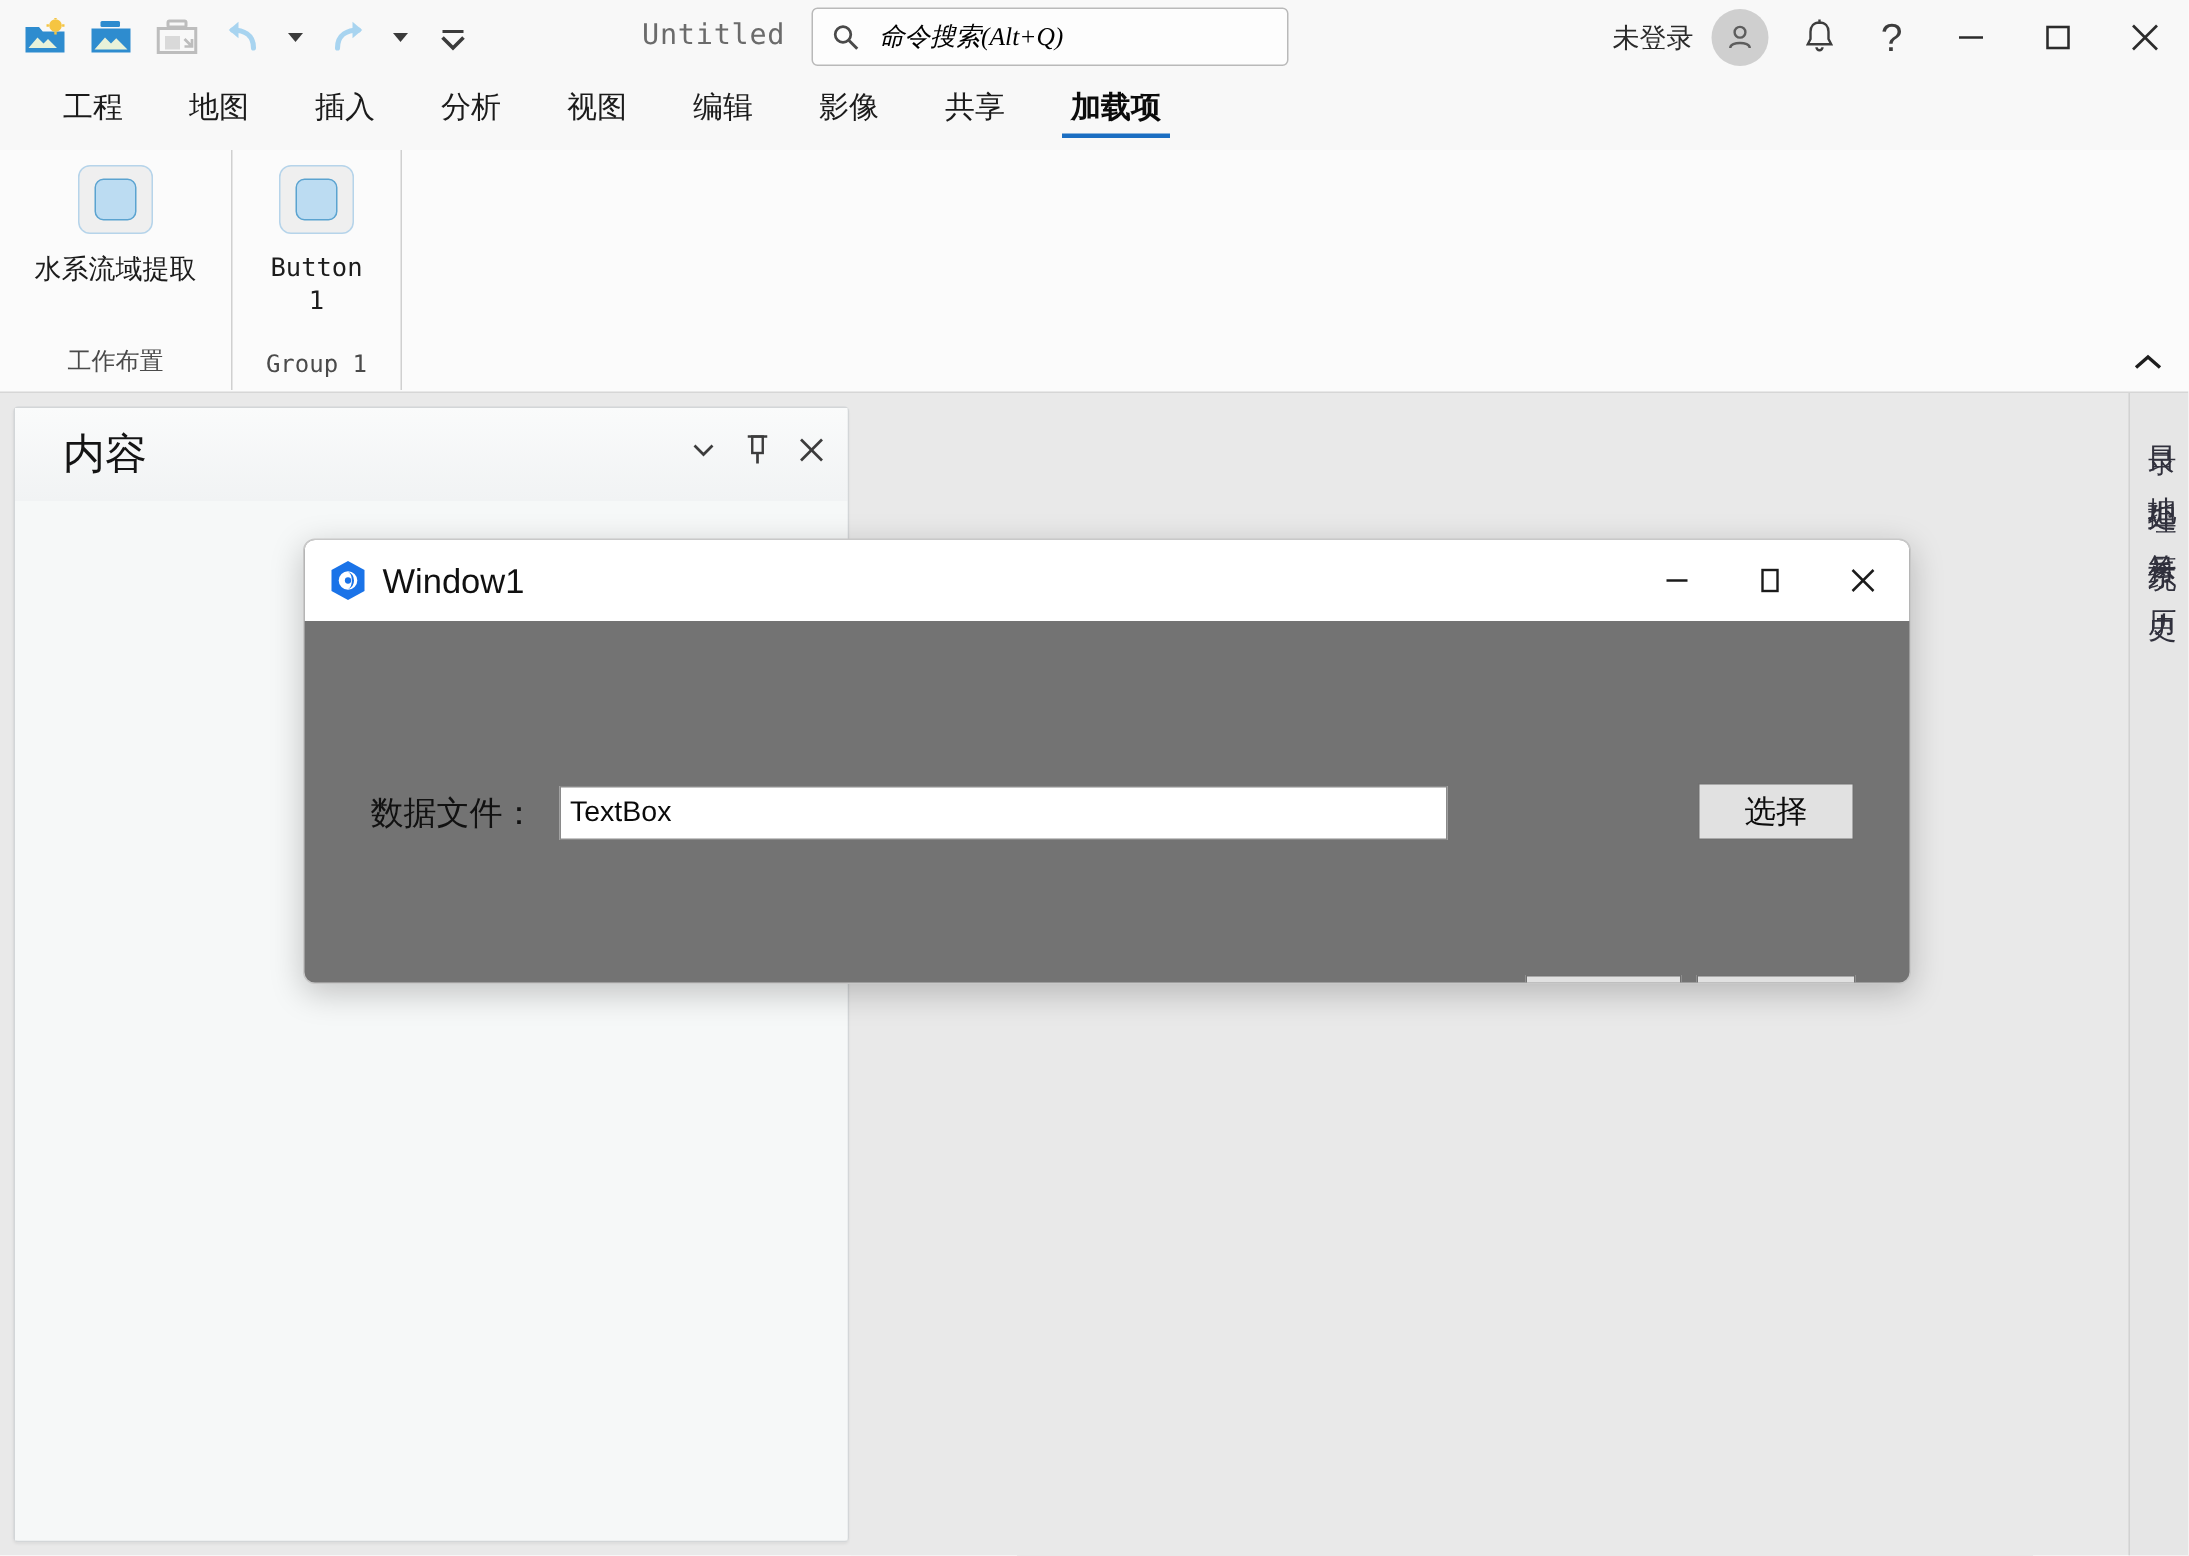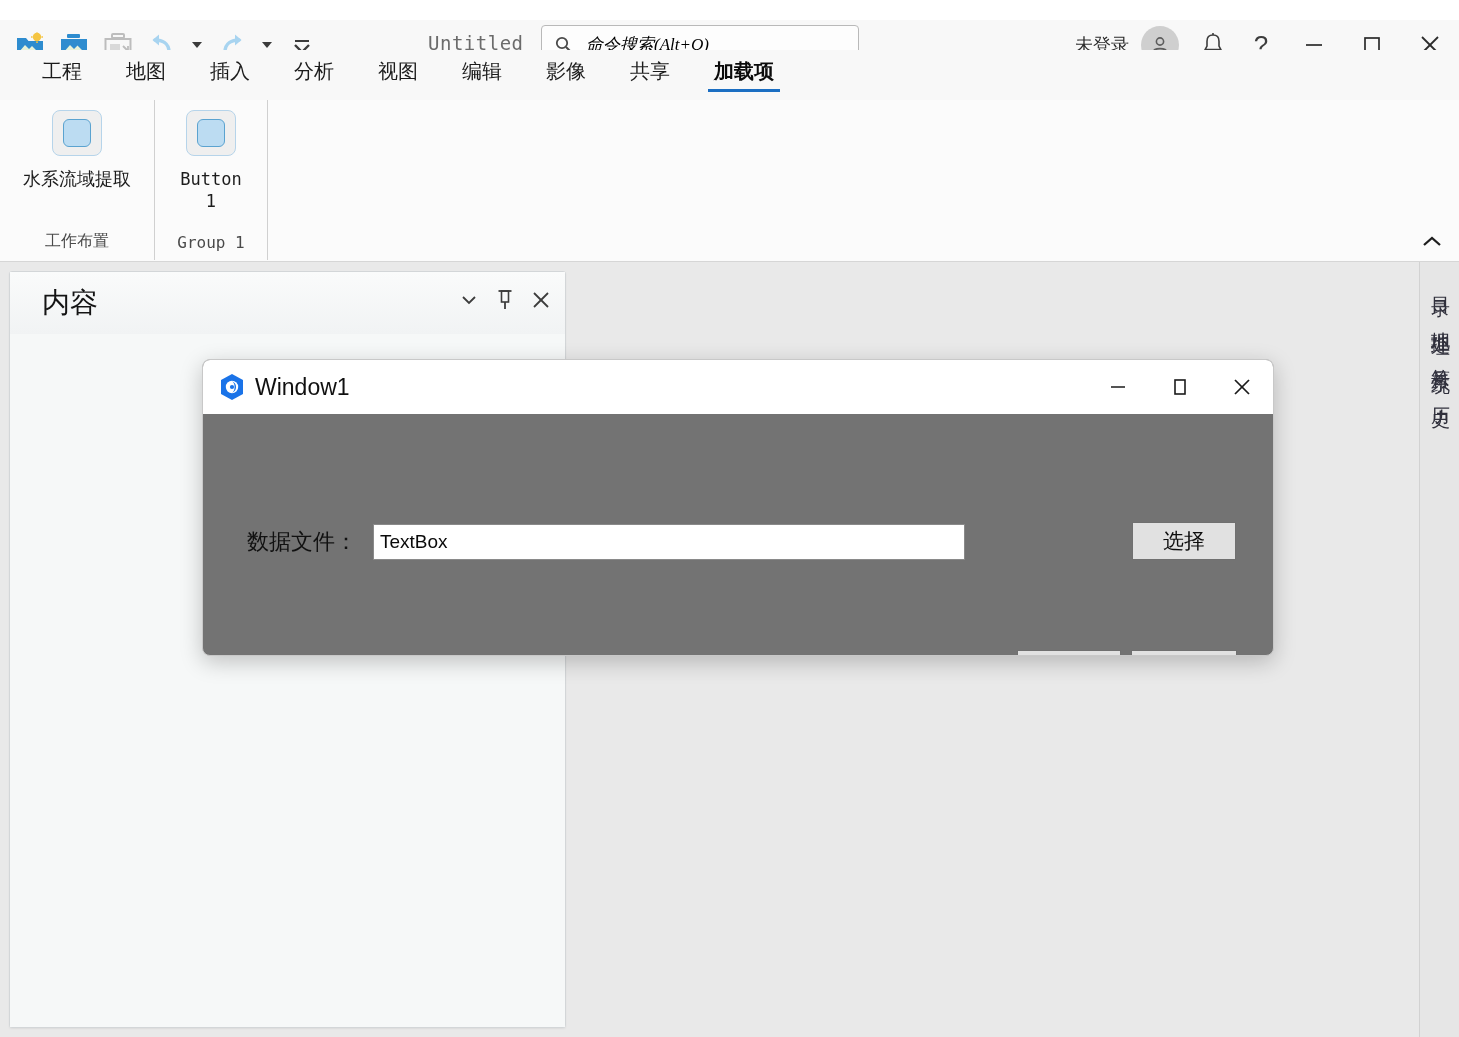--- a/index.html
+++ b/index.html
@@ -10,21 +10,21 @@
     background: #ffffff;
     font-family: "Liberation Sans", "DejaVu Sans", sans-serif;
     -webkit-font-smoothing: antialiased;
   }
   #app { position: relative; width: 1459px; height: 1037px; background: #ffffff; }
 
   
   .titlebar {
     position: absolute; left: 0; top: 0; width: 1459px; height: 50px;
     background: #f8f8f8;
-    display: flex; align-items: center; margin-top: 20px;
+    display: flex; align-items: center;
   }
   .qat { display: flex; align-items: center; gap: 0px; padding-left: 8px; }
   .qat-btn {
     width: 44px; height: 40px; display: flex; align-items: center; justify-content: center;
     cursor: pointer;
   }
   .qat-caret {
     width: 26px; height: 40px; display: flex; align-items: center; justify-content: center;
     cursor: pointer;
   }

